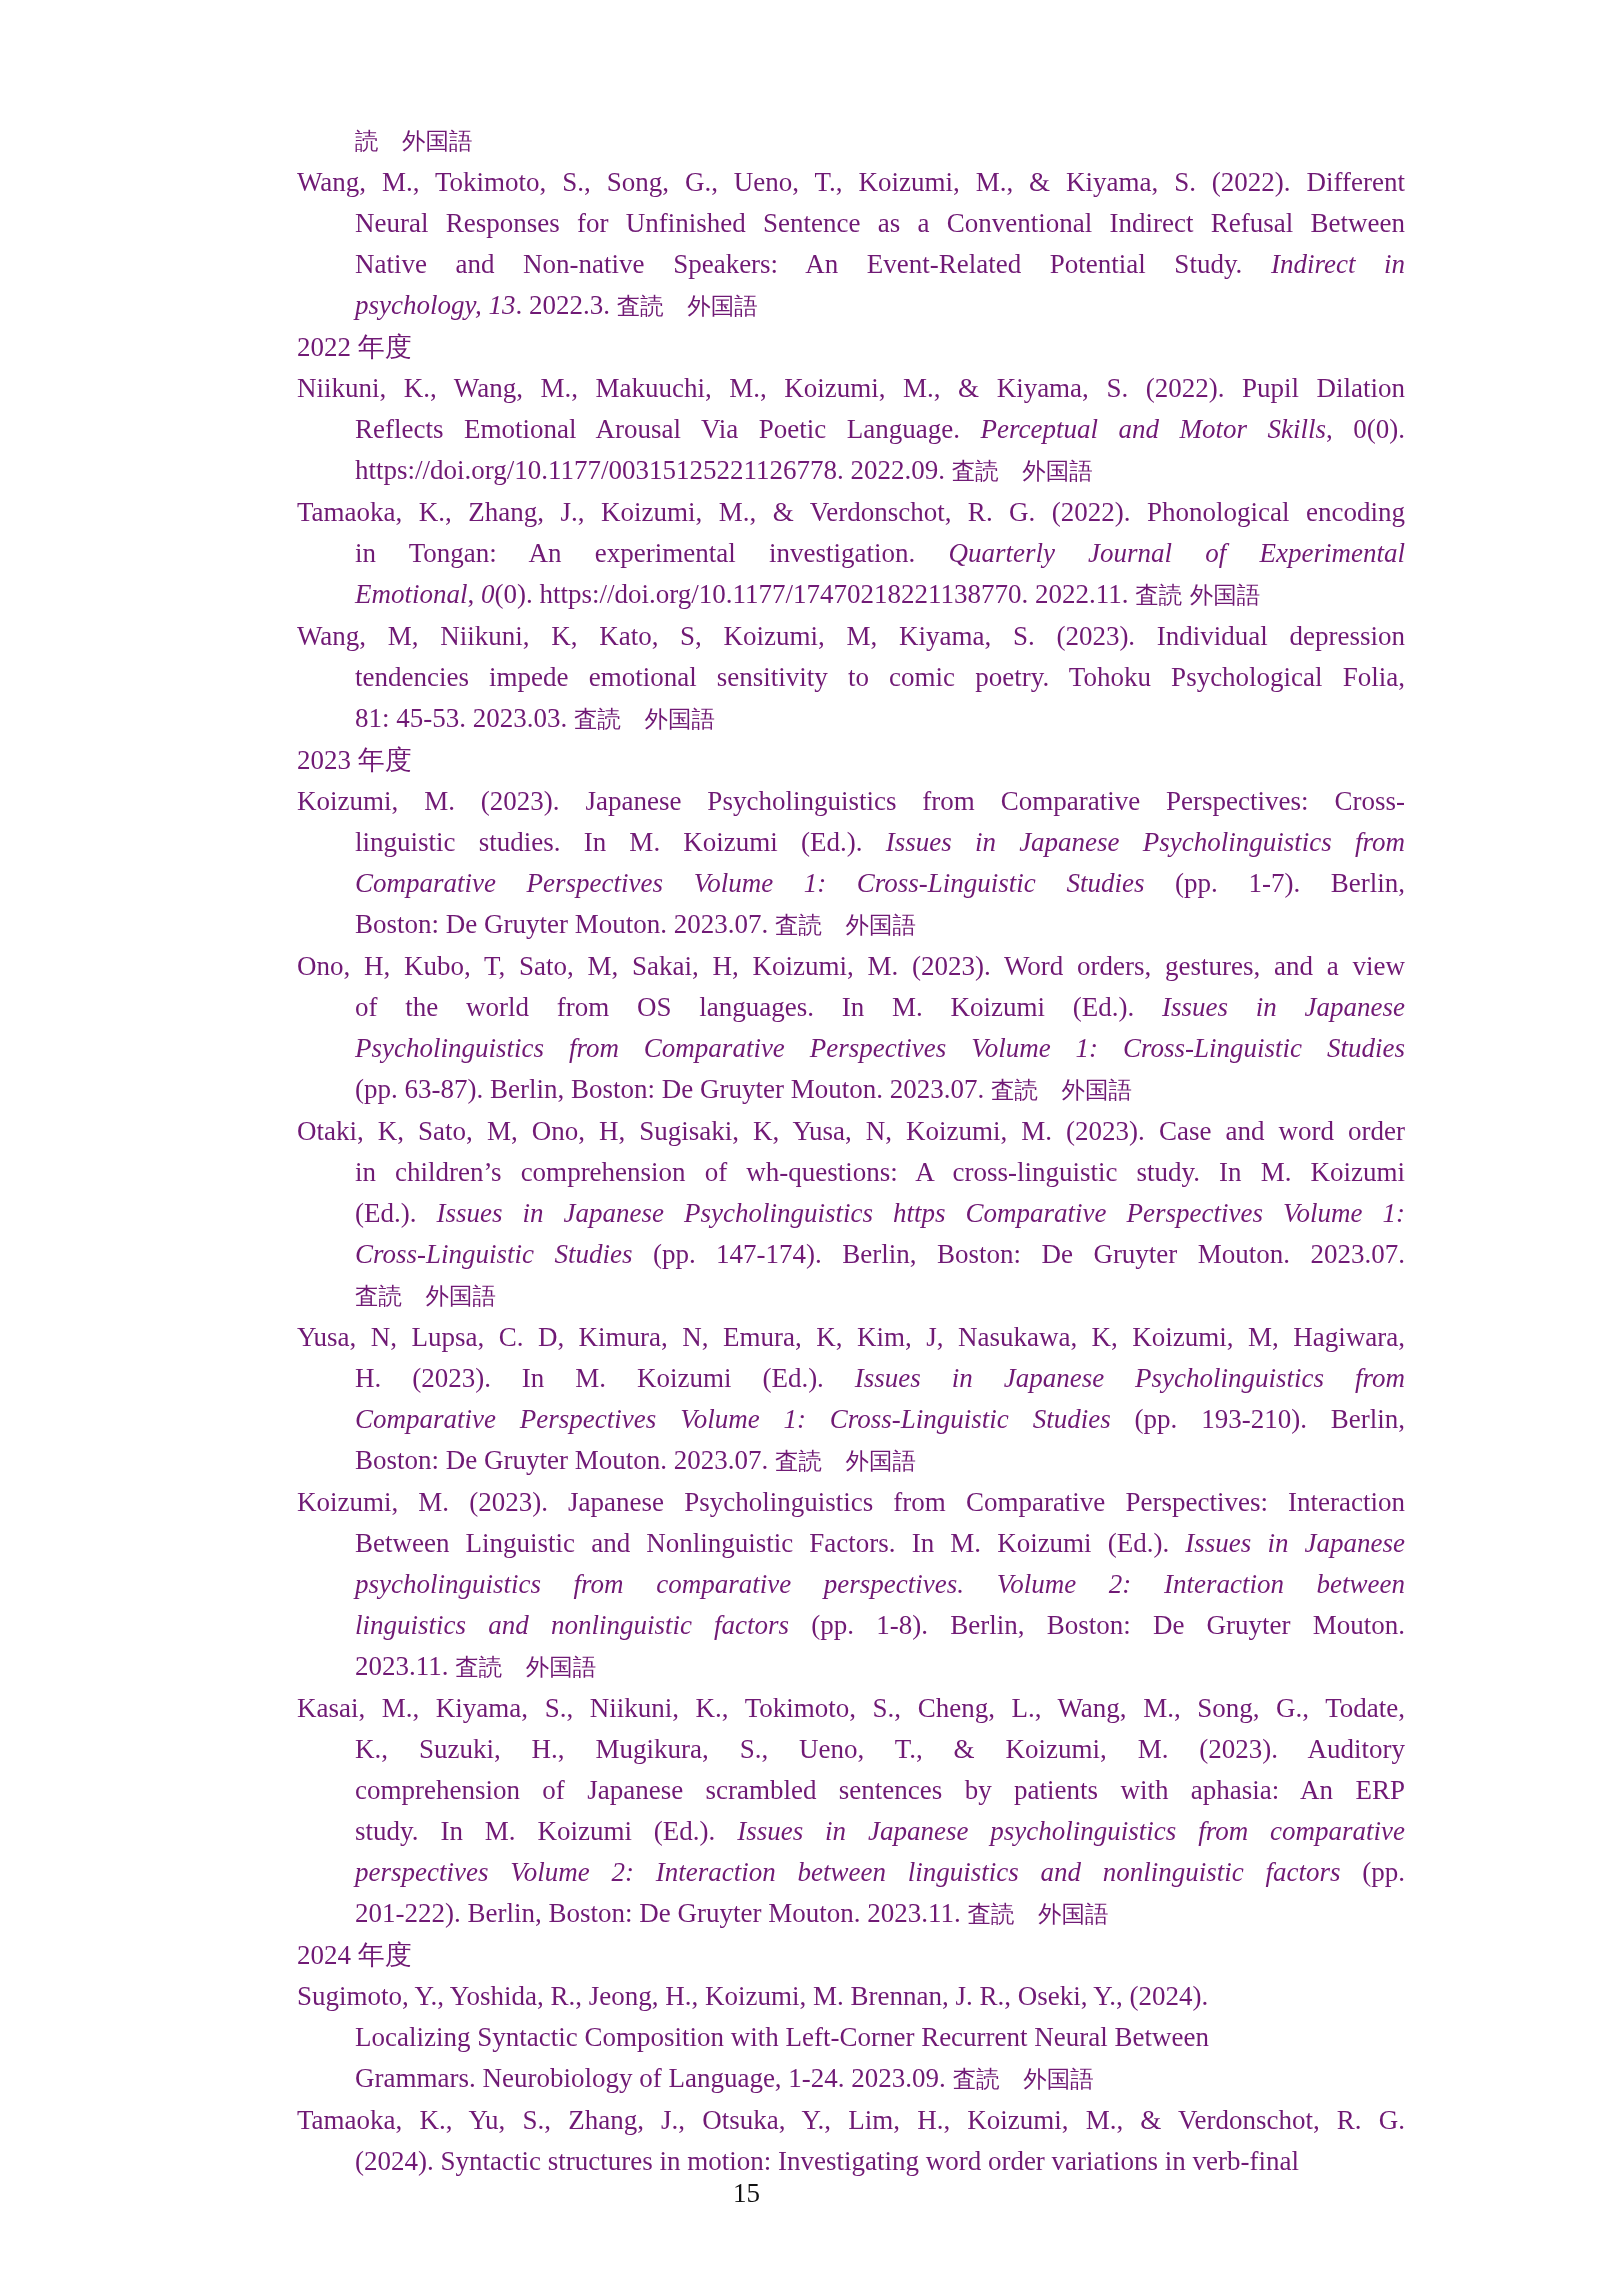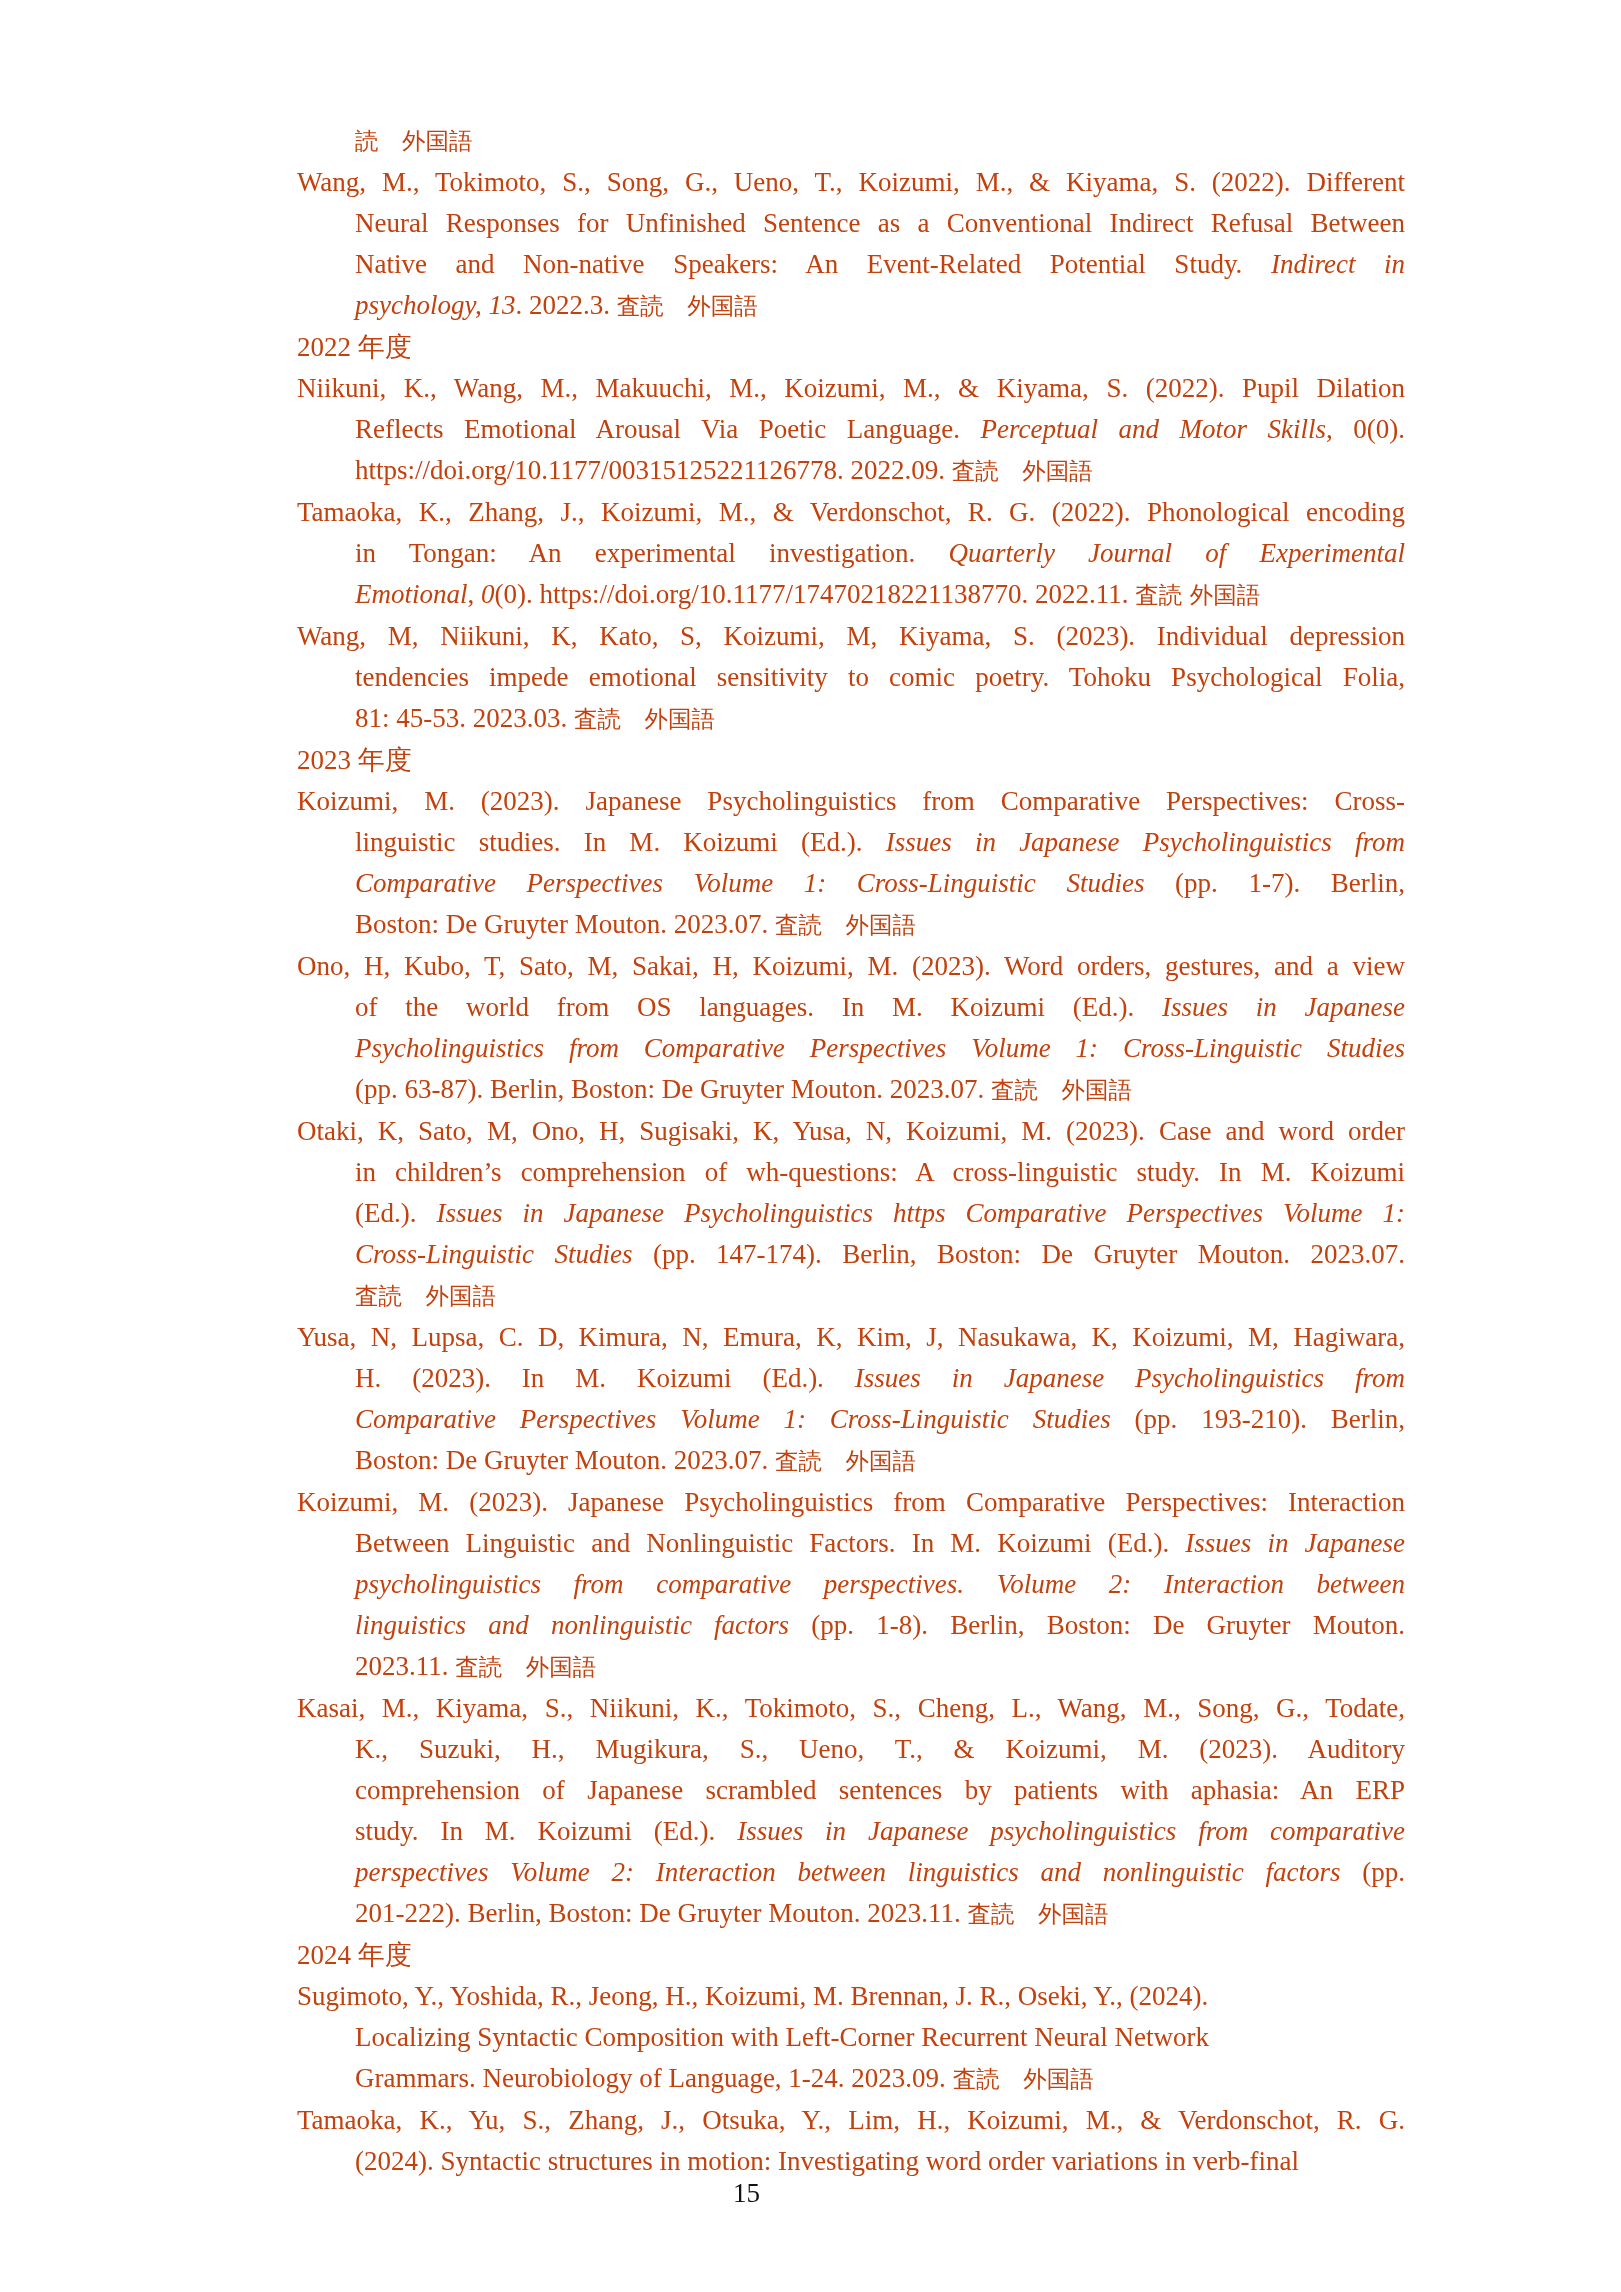--- a/index.html
+++ b/index.html
@@ -1,20 +1,20 @@
 <!DOCTYPE html>
 <html><head>
 <meta charset="utf-8">
 <style>
   html, body { margin: 0; padding: 0; background: #ffffff; }
   body { width: 1621px; height: 2293px; position: relative; overflow: hidden; }
   .page {
     position: absolute; left: 297px; top: 120px; width: 1108px;
     font-family: "Liberation Serif", "DejaVu Serif", serif;
-    font-size: 27px; line-height: 41px; color: #c2410c;
+    font-size: 27px; line-height: 41px; color: #701a75;
   }
   .line { white-space: nowrap; }
   .cont { padding-left: 58px; }
   .year { }
   .tag { font-family: "DejaVu Sans", sans-serif; font-size: 23.5px; }
   i { font-style: italic; }
   .pagenum {
     position: absolute; left: 0; width: 1493px; top: 2178px; text-align: center;
     font-family: "Liberation Serif", serif; font-size: 27px; color: #111;
   }
@@ -84,21 +84,21 @@
         <div class="line" style="text-align: justify; text-align-last: justify; white-space: normal;"><span>Kasai, M., Kiyama, S., Niikuni, K., Tokimoto, S., Cheng, L., Wang, M., Song, G., Todate,</span></div>
         <div class="line" style="padding-left: 58px; text-align: justify; text-align-last: justify; white-space: normal;"><span>K., Suzuki, H., Mugikura, S., Ueno, T., &amp; Koizumi, M. (2023). Auditory</span></div>
         <div class="line" style="padding-left: 58px; text-align: justify; text-align-last: justify; white-space: normal;"><span>comprehension of Japanese scrambled sentences by patients with aphasia: An ERP</span></div>
         <div class="line" style="padding-left: 58px; text-align: justify; text-align-last: justify; white-space: normal;"><span>study. In M. Koizumi (Ed.). </span><i>Issues in Japanese psycholinguistics from comparative</i></div>
         <div class="line" style="padding-left: 58px; text-align: justify; text-align-last: justify; white-space: normal;"><i>perspectives Volume 2: Interaction between linguistics and nonlinguistic factors</i><span> (pp.</span></div>
         <div class="line" style="padding-left: 58px;"><span>201-222). Berlin, Boston: De Gruyter Mouton. 2023.11. </span><span class="tag">査読　外国語</span></div>
       </div>
       <div class="line year">2024 年度</div>
       <div>
         <div class="line"><span>Sugimoto, Y., Yoshida, R., Jeong, H., Koizumi, M. Brennan, J. R., Oseki, Y., (2024).</span></div>
-        <div class="line" style="padding-left: 58px;"><span>Localizing Syntactic Composition with Left-Corner Recurrent Neural Network</span></div>
+        <div class="line" style="padding-left: 58px;"><span>Localizing Syntactic Composition with Left-Corner Recurrent Neural Between</span></div>
         <div class="line" style="padding-left: 58px;"><span>Grammars. Neurobiology of Language, 1-24. 2023.09. </span><span class="tag">査読　外国語</span></div>
       </div>
       <div>
         <div class="line" style="text-align: justify; text-align-last: justify; white-space: normal;"><span>Tamaoka, K., Yu, S., Zhang, J., Otsuka, Y., Lim, H., Koizumi, M., &amp; Verdonschot, R. G.</span></div>
         <div class="line" style="padding-left: 58px;"><span>(2024). Syntactic structures in motion: Investigating word order variations in verb-final</span></div>
       </div>
     </div>
 </div>
 <div class="pagenum">15</div>
 

